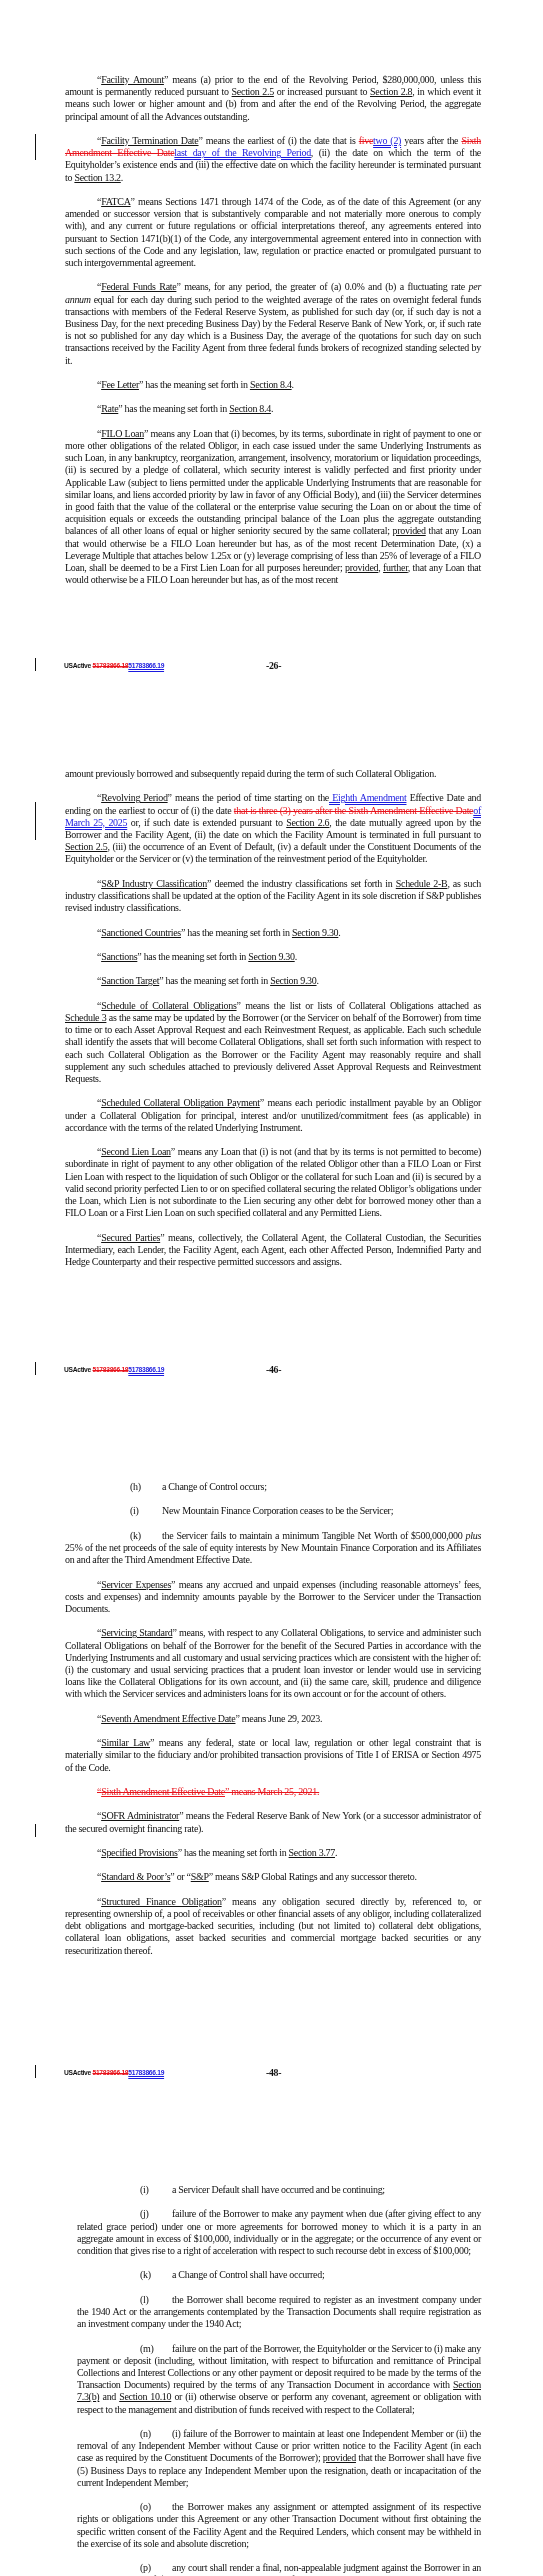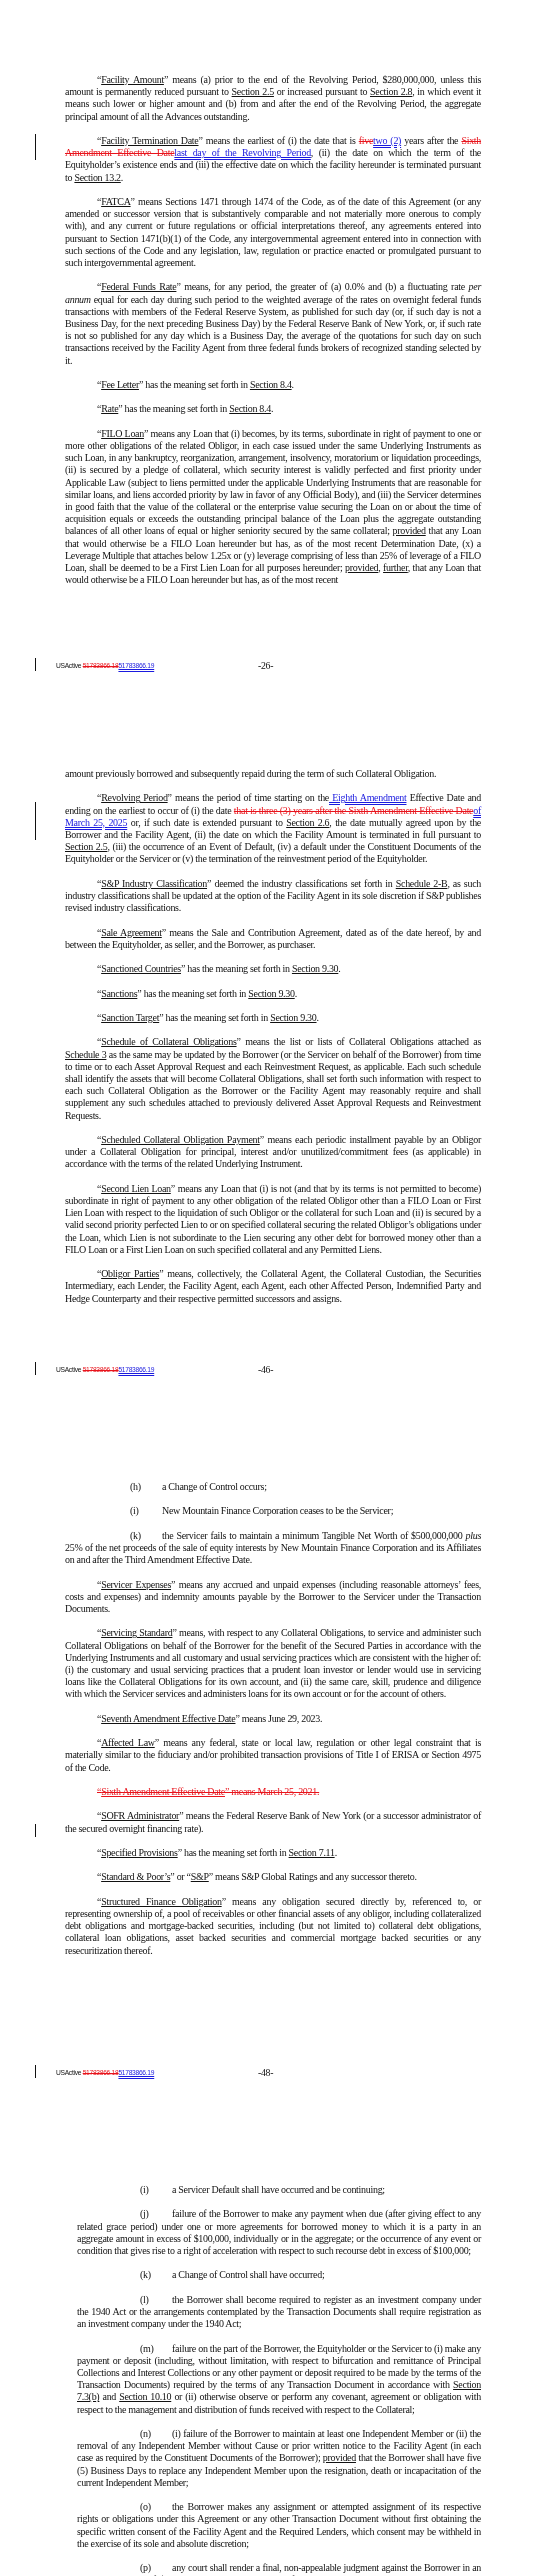--- a/index.html
+++ b/index.html
@@ -11,21 +11,21 @@
   .p { font-size: 10px; line-height: 12.2px; text-align: justify; margin: 0 0 12.2px 0;
        letter-spacing: -0.3px; word-spacing: 0px; transform-origin: 0 0; }
   .p .ind { display: inline-block; width: 32px; }
   .p .ind2 { display: inline-block; width: 65px; }
   .p .ind3 { display: inline-block; width: 63px; }
   .u { text-decoration: underline; text-underline-offset: 1px; }
   .ins { color: #1a1adf; text-decoration: underline double; text-decoration-color: #1a1adf; text-underline-offset: 1px; }
   .del { color: #e8141c; text-decoration: line-through; text-decoration-color: #e8141c; }
   .del-u { color: #e8141c; text-decoration: underline line-through; text-decoration-color: #e8141c; }
   .bar { position: absolute; left: 35px; width: 1px; background: #111; }
-  .footer { position: absolute; left: 56px; width: 416px; height: 12.4px; }
+  .footer { position: absolute; left: 64px; width: 416px; height: 12.4px; font-weight: bold; }
   .footer .docid { position: absolute; left: 0; top: 2.1px; font-family: "Liberation Sans", "DejaVu Sans", sans-serif;
                    font-size: 6.7px; letter-spacing: -0.3px; color: #111; }
   .footer .pgno { position: absolute; left: 202px; top: 0; font-size: 9.8px; letter-spacing: -0.3px; }
   .footer .del, .footer .ins { font-family: "Liberation Sans", "DejaVu Sans", sans-serif; }
   .clause { display: inline-block; }
 </style>
 </head>
 <body>
 
 <div class="page">
@@ -45,48 +45,47 @@
     <span class="pgno">-26-</span>
   </div>
 </div>
 
 <div class="page">
   <div class="bar" style="top:802px;height:38px;"></div>
   <div class="col" style="top:768px;">
     <p class="p"><span>amount previously borrowed and subsequently repaid during the term of such Collateral Obligation.</span></p>
     <p class="p"><span class="ind"></span><span>“</span><span class="u">Revolving Period</span><span>” means the period of time starting on the</span><span class="ins"> Eighth Amendment</span><span> Effective Date and ending on the earliest to occur of (i) the date </span><span class="del">that is three (3) years after the Sixth Amendment Effective Date</span><span class="ins">of March 25, 2025</span><span> or, if such date is extended pursuant to </span><span class="u">Section 2.6</span><span>, the date mutually agreed upon by the Borrower and the Facility Agent, (ii) the date on which the Facility Amount is terminated in full pursuant to </span><span class="u">Section 2.5</span><span>, (iii) the occurrence of an Event of Default, (iv) a default under the Constituent Documents of the Equityholder or the Servicer or (v) the termination of the reinvestment period of the Equityholder.</span></p>
     <p class="p"><span class="ind"></span><span>“</span><span class="u">S&amp;P Industry Classification</span><span>” deemed the industry classifications set forth in </span><span class="u">Schedule 2-B</span><span>, as such industry classifications shall be updated at the option of the Facility Agent in its sole discretion if S&amp;P publishes revised industry classifications.</span></p>
-    <p class="p"><span class="ind"></span><span>“</span><span class="u">Sale Agreement</span><span>” means the Sale and Contribution Agreement, dated as of the date hereof, by and between the Equityholder, as seller, and the Borrower, as purchaser.</span></p>
     <p class="p"><span class="ind"></span><span>“</span><span class="u">Sanctioned Countries</span><span>” has the meaning set forth in </span><span class="u">Section 9.30</span><span>.</span></p>
     <p class="p"><span class="ind"></span><span>“</span><span class="u">Sanctions</span><span>” has the meaning set forth in </span><span class="u">Section 9.30</span><span>.</span></p>
     <p class="p"><span class="ind"></span><span>“</span><span class="u">Sanction Target</span><span>” has the meaning set forth in </span><span class="u">Section 9.30</span><span>.</span></p>
     <p class="p"><span class="ind"></span><span>“</span><span class="u">Schedule of Collateral Obligations</span><span>” means the list or lists of Collateral Obligations attached as </span><span class="u">Schedule 3</span><span> as the same may be updated by the Borrower (or the Servicer on behalf of the Borrower) from time to time or to each Asset Approval Request and each Reinvestment Request, as applicable.  Each such schedule shall identify the assets that will become Collateral Obligations, shall set forth such information with respect to each such Collateral Obligation as the Borrower or the Facility Agent may reasonably require and shall supplement any such schedules attached to previously delivered Asset Approval Requests and Reinvestment Requests.</span></p>
     <p class="p"><span class="ind"></span><span>“</span><span class="u">Scheduled Collateral Obligation Payment</span><span>” means each periodic installment payable by an Obligor under a Collateral Obligation for principal, interest and/or unutilized/commitment fees (as applicable) in accordance with the terms of the related Underlying Instrument.</span></p>
     <p class="p"><span class="ind"></span><span>“</span><span class="u">Second Lien Loan</span><span>” means any Loan that (i) is not (and that by its terms is not permitted to become) subordinate in right of payment to any other obligation of the related Obligor other than a FILO Loan or First Lien Loan with respect to the liquidation of such Obligor or the collateral for such Loan and (ii) is secured by a valid second priority perfected Lien to or on specified collateral securing the related Obligor’s obligations under the Loan, which Lien is not subordinate to the Lien securing any other debt for borrowed money other than a FILO Loan or a First Lien Loan on such specified collateral and any Permitted Liens.</span></p>
-    <p class="p"><span class="ind"></span><span>“</span><span class="u">Obligor Parties</span><span>” means, collectively, the Collateral Agent, the Collateral Custodian, the Securities Intermediary, each Lender, the Facility Agent, each Agent, each other Affected Person, Indemnified Party and Hedge Counterparty and their respective permitted successors and assigns.</span></p>
+    <p class="p"><span class="ind"></span><span>“</span><span class="u">Secured Parties</span><span>” means, collectively, the Collateral Agent, the Collateral Custodian, the Securities Intermediary, each Lender, the Facility Agent, each Agent, each other Affected Person, Indemnified Party and Hedge Counterparty and their respective permitted successors and assigns.</span></p>
   </div>
   <div class="bar" style="top:1362px;height:13px;"></div>
   <div class="footer" style="top:1364px;">
     <span class="docid"><span>USActive </span><span class="del">51783866.18</span><span class="ins">51783866.19</span></span>
     <span class="pgno">-46-</span>
   </div>
 </div>
 
 <div class="page">
   <div class="col" style="top:1481px;">
     <p class="p"><span class="ind2"></span><span class="clause" style="width: 32px;">(h)</span><span>a Change of Control occurs;</span></p>
     <p class="p"><span class="ind2"></span><span class="clause" style="width: 32px;">(i)</span><span>New Mountain Finance Corporation ceases to be the Servicer;</span></p>
     <p class="p"><span class="ind2"></span><span class="clause" style="width: 32px;">(k)</span><span>the Servicer fails to maintain a minimum Tangible Net Worth of $500,000,000 </span><span style="font-style: italic;">plus</span><span> 25% of the net proceeds of the sale of equity interests by New Mountain Finance Corporation and its Affiliates on and after the Third Amendment Effective Date.</span></p>
     <p class="p"><span class="ind"></span><span>“</span><span class="u">Servicer Expenses</span><span>” means any accrued and unpaid expenses (including reasonable attorneys’ fees, costs and expenses) and indemnity amounts payable by the Borrower to the Servicer under the Transaction Documents.</span></p>
     <p class="p"><span class="ind"></span><span>“</span><span class="u">Servicing Standard</span><span>” means, with respect to any Collateral Obligations, to service and administer such Collateral Obligations on behalf of the Borrower for the benefit of the Secured Parties in accordance with the Underlying Instruments and all customary and usual servicing practices which are consistent with the higher of:  (i) the customary and usual servicing practices that a prudent loan investor or lender would use in servicing loans like the Collateral Obligations for its own account, and (ii) the same care, skill, prudence and diligence with which the Servicer services and administers loans for its own account or for the account of others.</span></p>
     <p class="p"><span class="ind"></span><span>“</span><span class="u">Seventh Amendment Effective Date</span><span>” means June 29, 2023.</span></p>
-    <p class="p"><span class="ind"></span><span>“</span><span class="u">Affected Law</span><span>” means any federal, state or local law, regulation or other legal constraint that is materially similar to the fiduciary and/or prohibited transaction provisions of Title I of ERISA or Section 4975 of the Code.</span></p>
+    <p class="p"><span class="ind"></span><span>“</span><span class="u">Similar Law</span><span>” means any federal, state or local law, regulation or other legal constraint that is materially similar to the fiduciary and/or prohibited transaction provisions of Title I of ERISA or Section 4975 of the Code.</span></p>
     <p class="p"><span class="ind"></span><span class="del">“</span><span class="del-u">Sixth Amendment Effective Date</span><span class="del">” means March 25, 2021.</span></p>
     <p class="p"><span class="ind"></span><span>“</span><span class="u">SOFR Administrator</span><span>” means the Federal Reserve Bank of New York (or a successor administrator of the secured overnight financing rate).</span></p>
-    <p class="p"><span class="ind"></span><span>“</span><span class="u">Specified Provisions</span><span>” has the meaning set forth in </span><span class="u">Section 7.11</span><span>.</span></p>
+    <p class="p"><span class="ind"></span><span>“</span><span class="u">Specified Provisions</span><span>” has the meaning set forth in </span><span class="u">Section 3.77</span><span>.</span></p>
     <p class="p"><span class="ind"></span><span>“</span><span class="u">Standard &amp; Poor’s</span><span>” or “</span><span class="u">S&amp;P</span><span>” means S&amp;P Global Ratings and any successor thereto.</span></p>
     <p class="p"><span class="ind"></span><span>“</span><span class="u">Structured Finance Obligation</span><span>” means any obligation secured directly by, referenced to, or representing ownership of, a pool of receivables or other financial assets of any obligor, including collateralized debt obligations and mortgage-backed securities, including (but not limited to) collateral debt obligations, collateral loan obligations, asset backed securities and commercial mortgage backed securities or any resecuritization thereof.</span></p>
   </div>
   <div class="bar" style="top:1824px;height:13px;"></div>
   <div class="bar" style="top:2065px;height:13px;"></div>
   <div class="footer" style="top:2067px;padding-left:12px;">
     <span class="docid"><span>USActive </span><span class="del">51783866.18</span><span class="ins">51783866.19</span></span>
     <span class="pgno">-48-</span>
   </div>
 </div>

